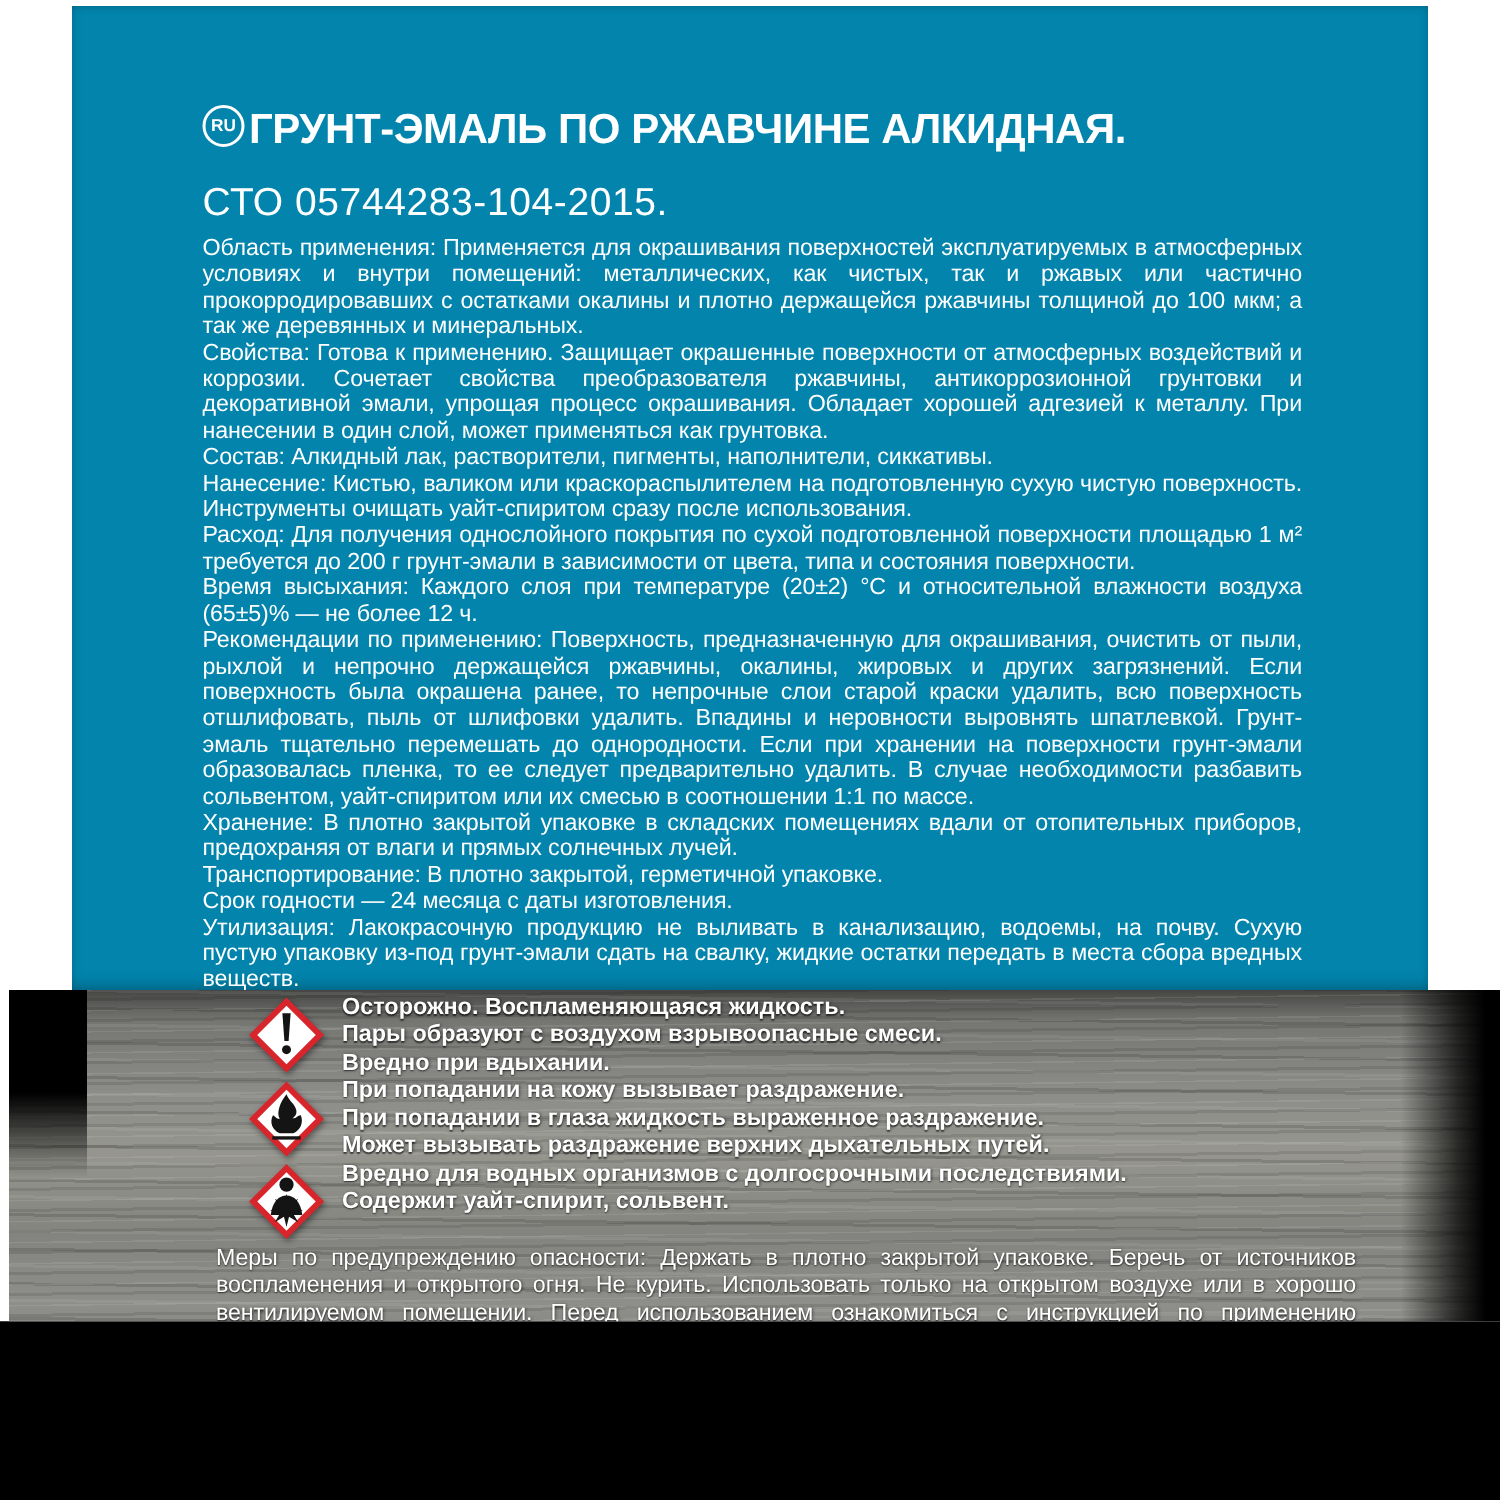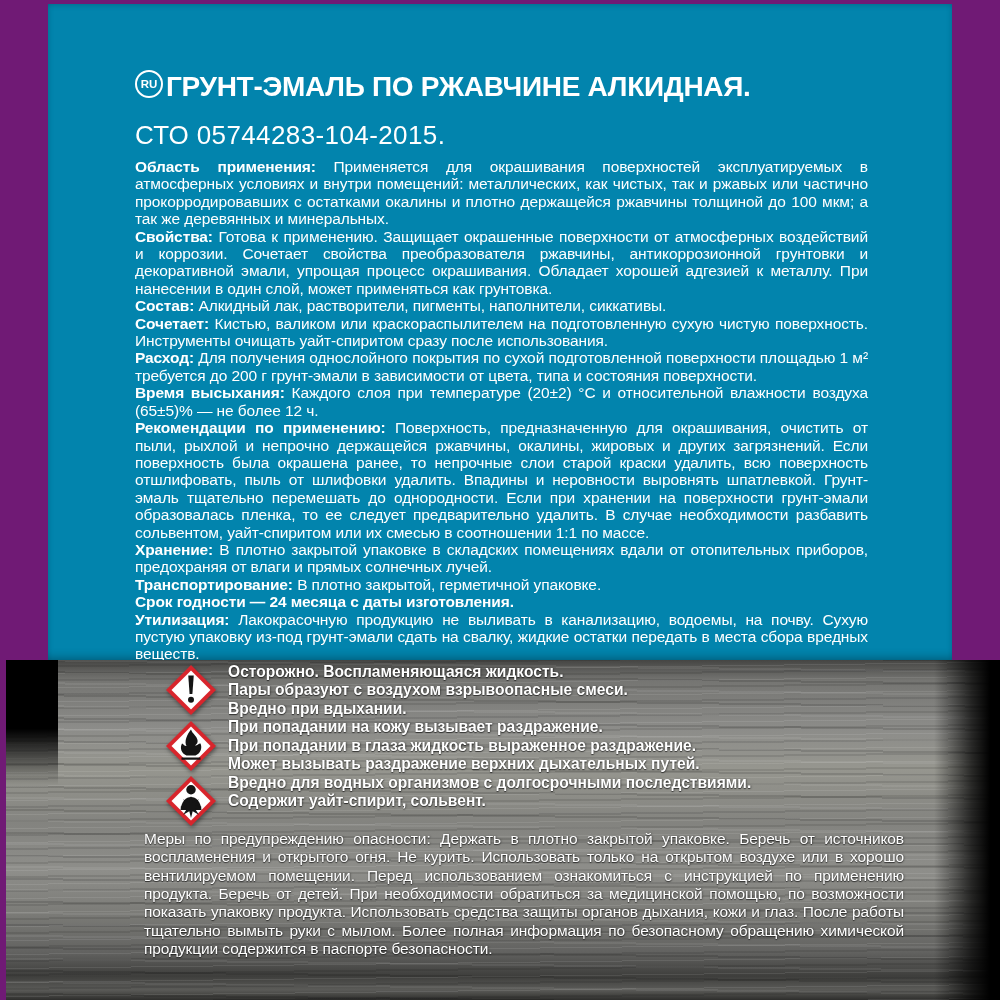--- a/index.html
+++ b/index.html
@@ -1,37 +1,37 @@
 <!DOCTYPE html>
 <html><head>
 <meta charset="utf-8">
 <style>
   html,body{margin:0;padding:0;background:#000;}
   .canvas{
-    position:relative;width:1000px;height:1000px;overflow:hidden;background:#701a75;
+    position:relative;width:1000px;height:881px;overflow:hidden;background:#ffffff;
     font-family:"Liberation Sans",sans-serif;
   }
   
   .blue-panel{
     position:absolute;left:48px;top:4px;width:904px;height:656px;
     background:#0284ad;color:#fff;box-sizing:border-box;
     padding:0 84px 0 87px;overflow:hidden;
     box-shadow:inset 0 -6px 10px -4px rgba(0,0,0,.30), inset 0 3px 6px -3px rgba(0,0,0,.25);
   }
   .brand-row{margin-top:66px;white-space:nowrap;}
   .ru-badge{
     display:inline-flex;align-items:center;justify-content:center;
     width:24px;height:24px;border:2.5px solid #fff;border-radius:50%;
     font-size:11.5px;font-weight:700;letter-spacing:0;vertical-align:8px;margin-right:3px;
   }
   .title{font-size:28px;font-weight:700;letter-spacing:-0.3px;}
   .standard{font-size:26px;font-weight:400;letter-spacing:0.4px;margin-top:17px;}
   .sections{margin-top:7px;}
   p.sec{margin:0;text-align:justify;font-size:15.5px;line-height:17.4px;letter-spacing:-0.1px;}
-  p.sec b{font-weight:700;}
+  p.sec b{font-weight:400;}
   
   .metal-panel{
     position:absolute;left:6px;top:660px;width:1000px;height:340px;color:#fff;
     background:
       repeating-linear-gradient(179.3deg, rgba(255,255,255,0.09) 0 1px, rgba(255,255,255,0) 1px 6px, rgba(0,0,0,0.10) 6px 8px, rgba(0,0,0,0) 8px 14px),
       repeating-linear-gradient(180.7deg, rgba(0,0,0,0.13) 0 2px, rgba(0,0,0,0) 2px 11px, rgba(255,255,255,0.07) 11px 13px, rgba(0,0,0,0) 13px 23px),
       linear-gradient(180deg,#454543 0%,#757572 6%,#8c8c89 20%,#96968f 32%,#83837f 48%,#8e8e8a 62%,#7c7c78 74%,#626260 86%,#3e3e3c 93%,#5b5b58 97%,#2e2e2c 100%);
   }
   .shade-tl{position:absolute;left:0;top:0;width:52px;height:125px;
     background:linear-gradient(180deg,#000 0%,#000 55%,rgba(0,0,0,0) 100%);}
@@ -58,21 +58,21 @@
   <div class="blue-panel">
     <div class="brand-row">
       <span class="ru-badge">RU</span><span class="title">ГРУНТ-ЭМАЛЬ ПО РЖАВЧИНЕ АЛКИДНАЯ.</span>
     </div>
     <div class="standard">СТО 05744283-104-2015.</div>
 
     <div class="sections">
       <p class="sec"><b>Область применения:</b> <span>Применяется для окрашивания поверхностей эксплуатируемых в атмосферных условиях и внутри помещений: металлических, как чистых, так и ржавых или частично прокорродировавших с остатками окалины и плотно держащейся ржавчины толщиной до 100 мкм; а так же деревянных и минеральных.</span></p>
       <p class="sec"><b>Свойства:</b> <span>Готова к применению. Защищает окрашенные поверхности от атмосферных воздействий и коррозии. Сочетает свойства преобразователя ржавчины, антикоррозионной грунтовки и декоративной эмали, упрощая процесс окрашивания. Обладает хорошей адгезией к металлу. При нанесении в один слой, может применяться как грунтовка.</span></p>
       <p class="sec"><b>Состав:</b> <span>Алкидный лак, растворители, пигменты, наполнители, сиккативы.</span></p>
-      <p class="sec"><b>Сочетает:</b> <span>Кистью, валиком или краскораспылителем на подготовленную сухую чистую поверхность. Инструменты очищать уайт-спиритом сразу после использования.</span></p>
+      <p class="sec"><b>Нанесение:</b> <span>Кистью, валиком или краскораспылителем на подготовленную сухую чистую поверхность. Инструменты очищать уайт-спиритом сразу после использования.</span></p>
       <p class="sec"><b>Расход:</b> <span>Для получения однослойного покрытия по сухой подготовленной поверхности площадью 1 м² требуется до 200 г грунт-эмали в зависимости от цвета, типа и состояния поверхности.</span></p>
       <p class="sec"><b>Время высыхания:</b> <span>Каждого слоя при температуре (20±2) °С и относительной влажности воздуха (65±5)% — не более 12 ч.</span></p>
       <p class="sec"><b>Рекомендации по применению:</b> <span>Поверхность, предназначенную для окрашивания, очистить от пыли, рыхлой и непрочно держащейся ржавчины, окалины, жировых и других загрязнений. Если поверхность была окрашена ранее, то непрочные слои старой краски удалить, всю поверхность отшлифовать, пыль от шлифовки удалить. Впадины и неровности выровнять шпатлевкой. Грунт-эмаль тщательно перемешать до однородности. Если при хранении на поверхности грунт-эмали образовалась пленка, то ее следует предварительно удалить. В случае необходимости разбавить сольвентом, уайт-спиритом или их смесью в соотношении 1:1 по массе.</span></p>
       <p class="sec"><b>Хранение:</b> <span>В плотно закрытой упаковке в складских помещениях вдали от отопительных приборов, предохраняя от влаги и прямых солнечных лучей.</span></p>
       <p class="sec"><b>Транспортирование:</b> <span>В плотно закрытой, герметичной упаковке.</span></p>
       <p class="sec"><b>Срок годности — 24 месяца с даты изготовления.</b> <span></span></p>
       <p class="sec"><b>Утилизация:</b> <span>Лакокрасочную продукцию не выливать в канализацию, водоемы, на почву. Сухую пустую упаковку из-под грунт-эмали сдать на свалку, жидкие остатки передать в места сбора вредных веществ.</span></p>
     </div>
   </div>
 

